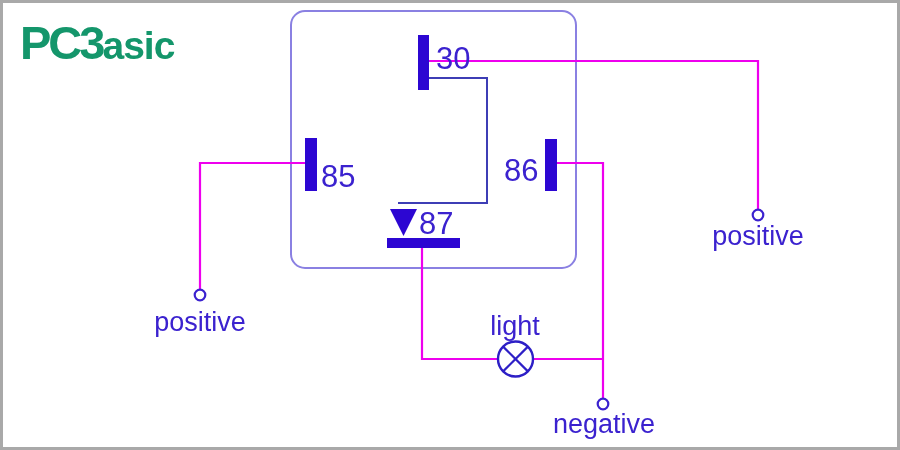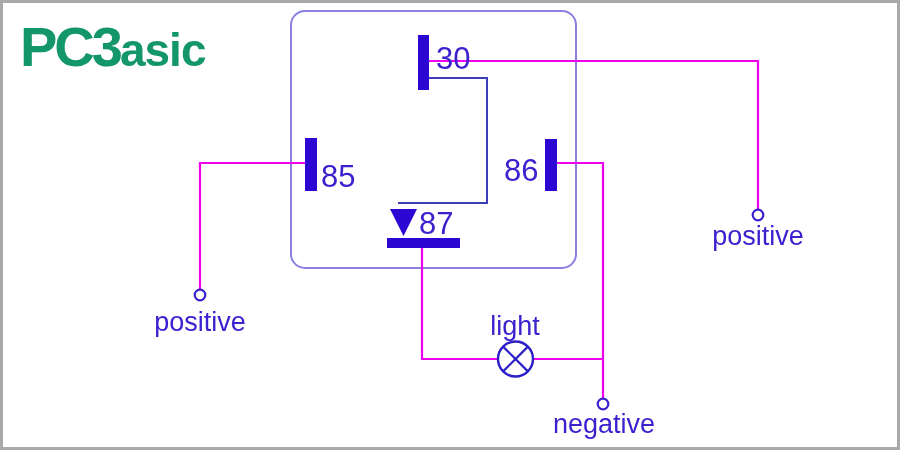--- a/index.html
+++ b/index.html
@@ -13,22 +13,22 @@
     font-family:"Liberation Sans",sans-serif;
   }
   .logo{
     position:absolute;left:17px;top:16px;
     color:#14966b;
     font-weight:bold;
     line-height:1;
     white-space:nowrap;
     user-select:none;
   }
-  .logo-primary{font-size:56px;letter-spacing:-3px;}
-  .logo-secondary{font-size:46px;letter-spacing:-1px;}
+  .logo-primary{font-size:47px;letter-spacing:-3px;}
+  .logo-secondary{font-size:39px;letter-spacing:-1px;}
   svg{position:absolute;left:0;top:0;display:block;}
   .wire{stroke:#ee00ee;stroke-width:2.2;fill:none;}
   .arm{stroke:#3d3db5;stroke-width:2;fill:none;}
   .box{stroke:#8a80e2;stroke-width:2;fill:none;}
   .pin{fill:#2c06d2;stroke:none;}
   .term{stroke:#3b22cf;stroke-width:2.2;fill:#ffffff;}
   .bulb{stroke:#2d1fc6;stroke-width:2.4;fill:#ffffff;}
   .bulbx{stroke:#2d1fc6;stroke-width:2.2;}
   text{fill:#3b22cf;font-family:"Liberation Sans",sans-serif;}
   .num{font-size:31px;}

